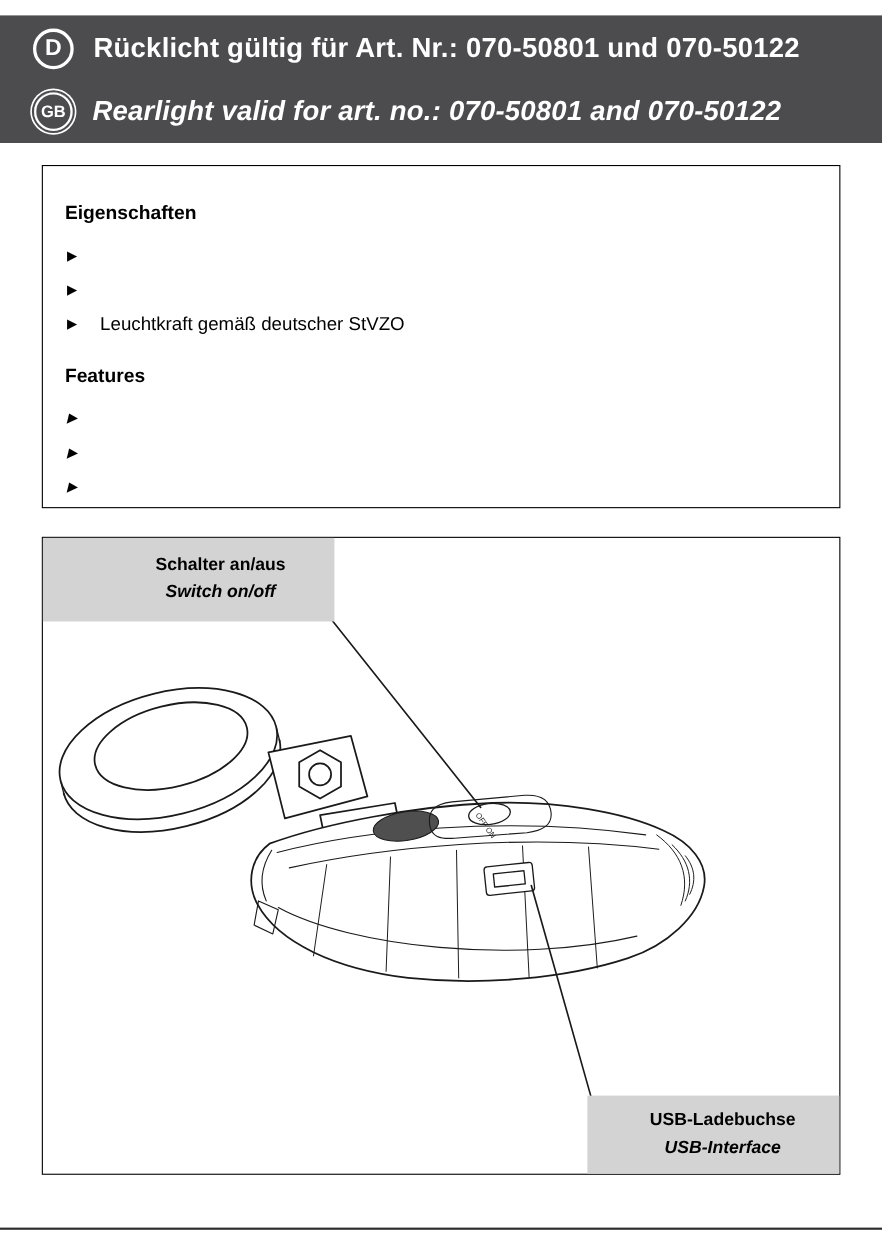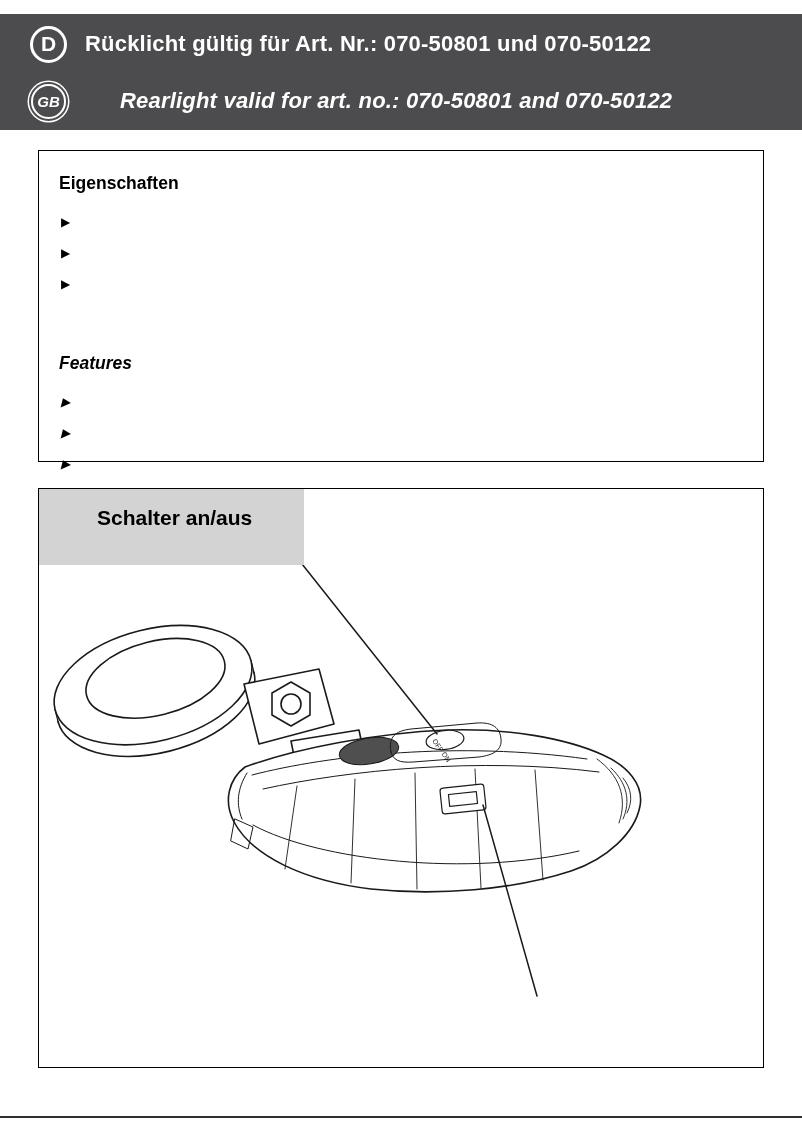--- a/index.html
+++ b/index.html
@@ -23,50 +23,50 @@
     display: flex; align-items: center; gap: 18px;
   }
   .row-de { top: 1px; }
   .row-en { top: 58px; }
   .badge {
     width: 37px; height: 37px; border: 3px solid #fff; border-radius: 50%;
     display: flex; align-items: center; justify-content: center;
     font-weight: bold; font-size: 21px; flex: 0 0 auto; color: #fff;
   }
   .badge-gb {
-    font-size: 15px; font-style: italic; border-width: 2px;
+    font-size: 15px; border-width: 2px;
     box-shadow: 0 0 0 2px #4c4c4e, 0 0 0 3.5px #fff;
     width: 35px; height: 35px; margin-left: 1px;
   }
-  .band-title { margin: 0; font-size: 22px; font-weight: bold; letter-spacing: 0.2px; white-space: nowrap; }
-  .row-en .band-title { font-style: italic; margin-left: 36px; }
+  .band-title { margin: 0; font-size: 25px; font-weight: bold; letter-spacing: 0.2px; white-space: nowrap; }
+  .row-en .band-title { font-style: italic; }
 
   
   .box {
     position: absolute; left: 38px; width: 726px;
     border: 1.5px solid #000; background: #fff;
   }
-  .features-box { top: 150px; height: 312px; padding: 18px 22px 0 20px; }
+  .features-box { top: 150px; height: 312px; padding: 28px 22px 0 20px; }
   .sec-heading { margin: 4px 0 18px 0; font-size: 17.5px; font-weight: bold; }
-  .sec-heading.en { font-style: italic; margin-top: 58px; }
+  .sec-heading.en { margin-top: 26px; }
   .feature-list { list-style: none; margin: 0; padding: 0; }
   .feature-item { display: flex; align-items: flex-start; font-size: 17px; line-height: 21px; margin: 0 0 10px 0; }
   .feature-item .bullet {
     width: 32px; flex: 0 0 auto; font-size: 12px; line-height: 21px;
     padding-left: 2px; color: #000;
   }
   .feature-list.en .feature-item { font-style: italic; }
 
   
   .diagram-box { top: 488px; height: 580px; }
   .illustration { position: absolute; inset: 0; width: 100%; height: 100%; }
   .label-box { position: absolute; background: #d3d3d4; }
   .switch-label { left: 0; top: 0; width: 265px; height: 76px; padding: 13px 0 0 58px; }
   .usb-label { right: 0; bottom: 0; width: 229px; height: 71px; padding: 11px 0 0 17px; }
-  .label-line { font-size: 21px; font-weight: bold; line-height: 1.55; }
+  .label-line { font-size: 16px; font-weight: bold; line-height: 1.55; text-align: center; }
   .label-line.en { font-style: italic; }
 
   
   .footer-rule { position: absolute; left: 0; top: 1116px; width: 802px; height: 2px; background: #2e2e2e; }
 </style>
 </head>
 <body>
 
 <div class="page">
 
@@ -89,20 +89,21 @@
     <h3 class="sec-heading de">Eigenschaften</h3>
     <ul class="feature-list de">
       <li class="feature-item">
         <span class="bullet">▶</span>
       </li>
       <li class="feature-item">
         <span class="bullet">▶</span>
       </li>
       <li class="feature-item">
         <span class="bullet">▶</span>
+        <span>Leuchtkraft gemäß deutscher StVZO</span>
       </li>
     </ul>
 
     <h3 class="sec-heading en">Features</h3>
     <ul class="feature-list en">
       <li class="feature-item">
         <span class="bullet">▶</span>
       </li>
       <li class="feature-item">
         <span class="bullet">▶</span>
@@ -168,18 +169,23 @@
         <rect x="402" y="297" width="44" height="26" rx="3" fill="#ffffff"></rect>
         <rect x="410" y="304" width="28" height="12" fill="#ffffff"></rect>
       </g>
 
       <path stroke-width="1.5" d="M 263 75 L 398 245"></path>
       <path stroke-width="1.5" d="M 444 316 L 498 507"></path>
     </svg>
 
     <div class="label-box switch-label">
       <div class="label-line de">Schalter an/aus</div>
+      <div class="label-line en">Switch on/off</div>
     </div>
 
+    <div class="label-box usb-label">
+      <div class="label-line de">USB-Ladebuchse</div>
+      <div class="label-line en">USB-Interface</div>
+    </div>
   </section>
 
   <div class="footer-rule"></div>
 </div>
 
 </body></html>

